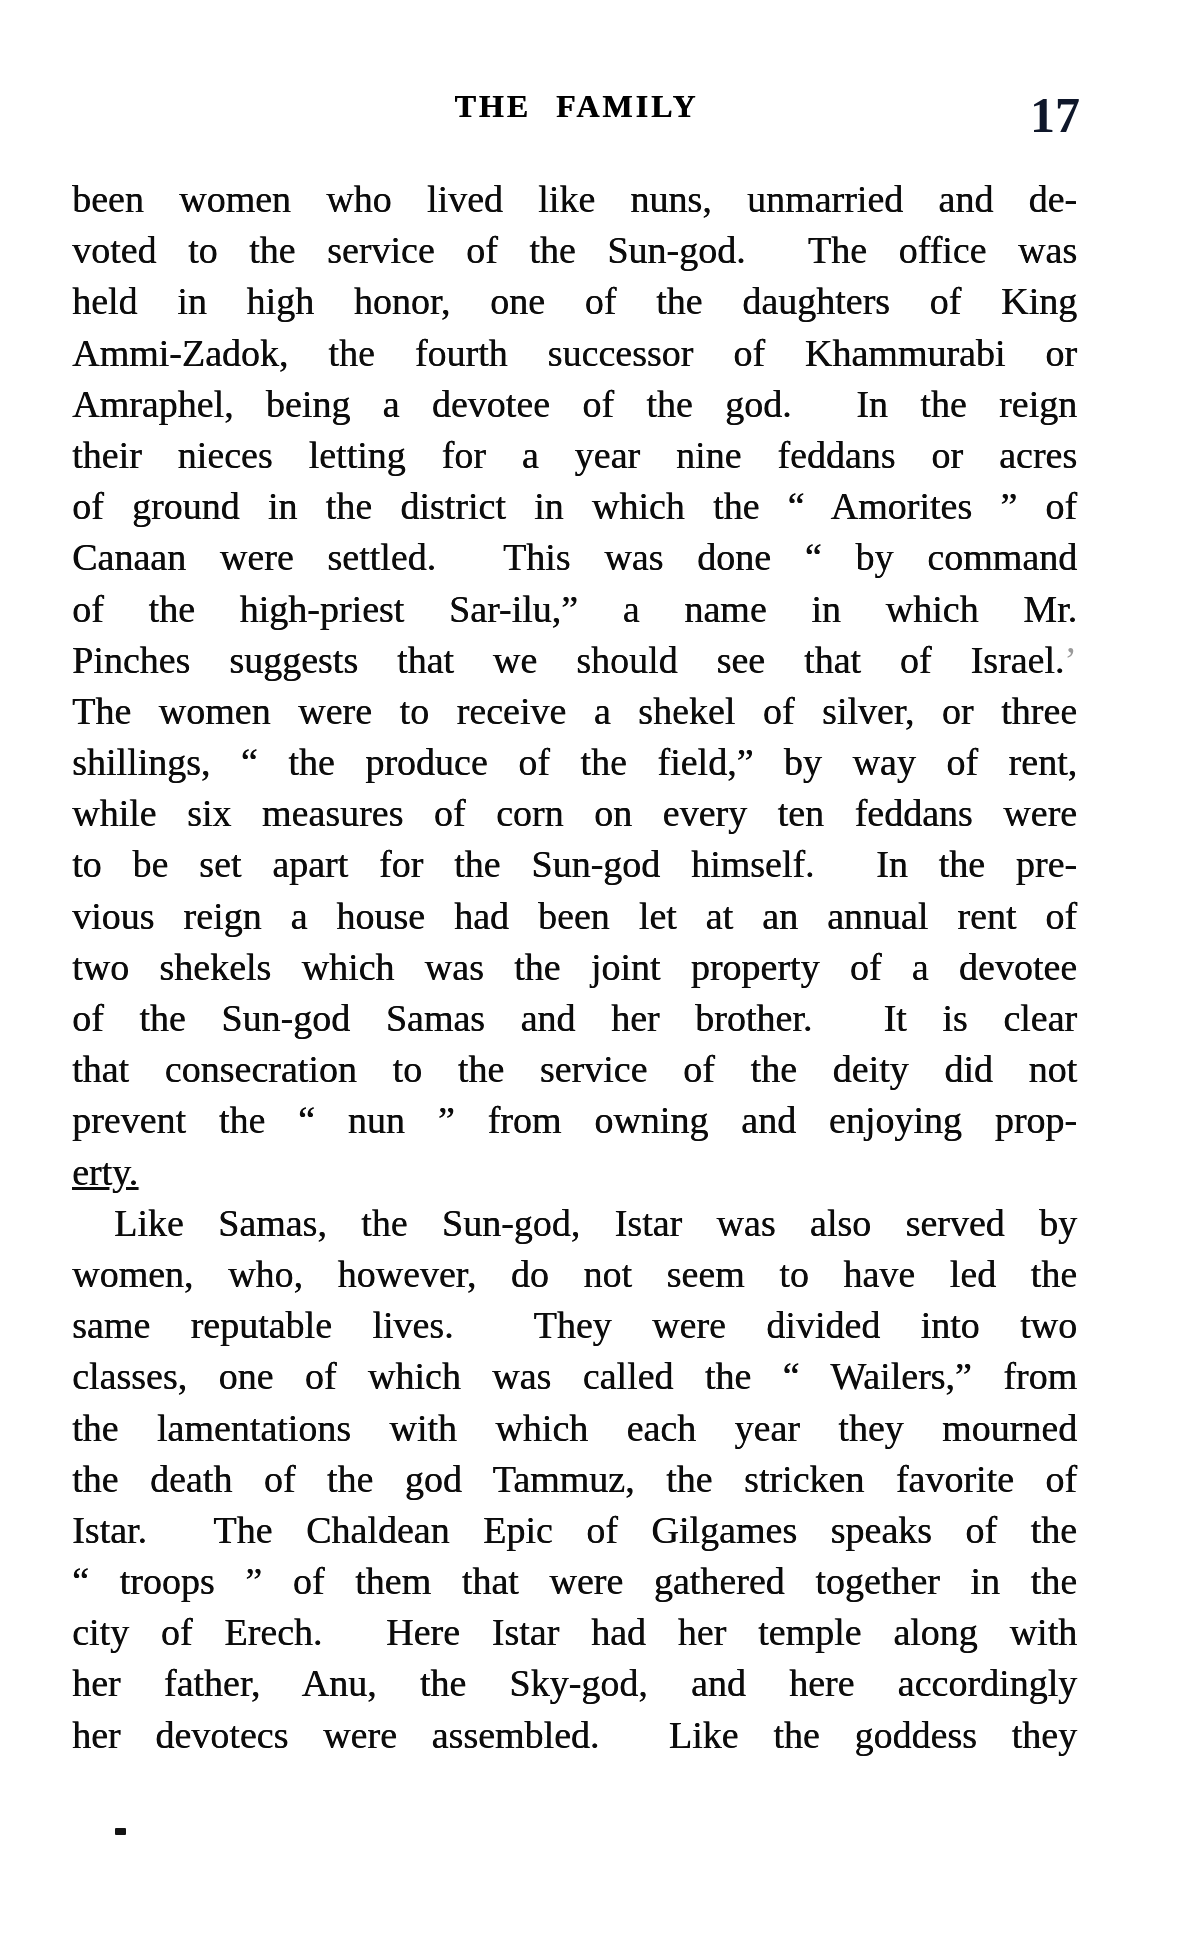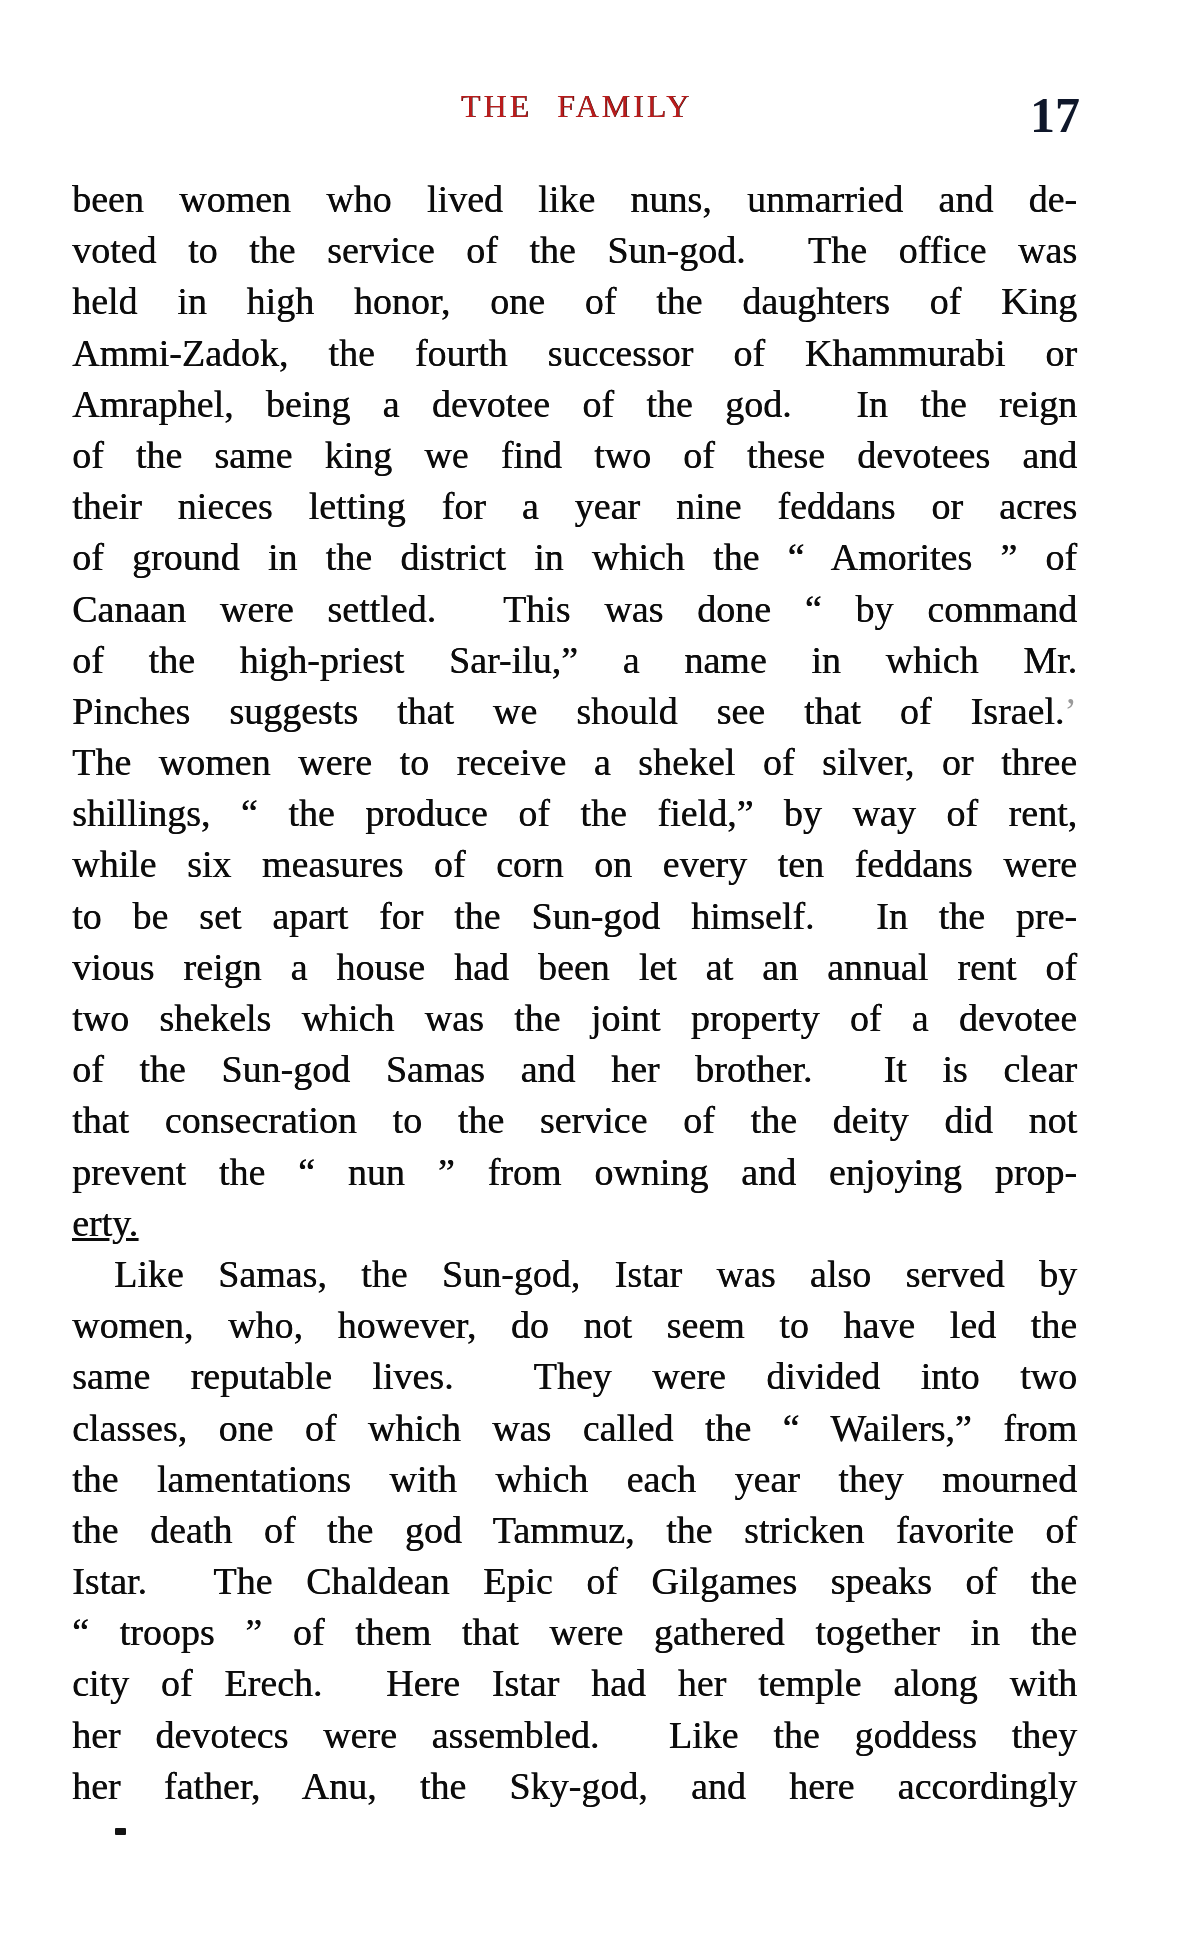--- a/index.html
+++ b/index.html
@@ -16,24 +16,24 @@
     font-family: "Liberation Serif", "DejaVu Serif", serif;
     color: #0c0c0c;
   }
   .running-head {
     position: absolute;
     top: 88px;
     left: 0;
     width: 1153px;
     text-align: center;
     font-size: 32px;
-    font-weight: normal;
+    font-weight: bold;
     letter-spacing: 3px;
     word-spacing: 14px;
-    color: #b91c1c;
+    color: #000000;
     text-shadow: 0.4px 0 0 #0c0c0c;
   }
   .page-number {
     position: absolute;
     top: 86px;
     left: 1030px;
     font-size: 50px;
     font-weight: bold;
     color: #0f172a;
   }
@@ -81,21 +81,20 @@
 
 <div id="page">
   <div class="running-head">THE FAMILY</div>
   <div class="page-number">17</div>
   <div class="body-text">
       <div class="line"><span>been women who lived like nuns, unmarried and de-</span></div>
       <div class="line"><span>voted to the service of the Sun-god.  The office was</span></div>
       <div class="line"><span>held in high honor, one of the daughters of King</span></div>
       <div class="line"><span>Ammi-Zadok, the fourth successor of Khammurabi or</span></div>
       <div class="line"><span>Amraphel, </span><span class="b">being a devotee of the god.</span><span>  In the reign</span></div>
-      <div class="line"><span>of the </span><span class="b">same king</span><span> we find two of these devotees and</span></div>
       <div class="line"><span class="b">their nieces</span><span> letting for a year nine feddans or acres</span></div>
       <div class="line"><span class="b">of ground</span><span> in the district in which the “ Amorites ” of</span></div>
       <div class="line"><span class="b">Canaan were</span><span> settled.  This was done “ by command</span></div>
       <div class="line"><span class="b">of the</span><span> high-priest Sar-ilu,” a name in which Mr.</span></div>
       <div class="line"><span class="b">Pinches</span><span> suggests that we should see that of Israel.</span><span class="l">’</span></div>
       <div class="line"><span>The women were to receive a shekel of silver, or three</span></div>
       <div class="line"><span>shillings, “ the produce of the field,” by way of rent,</span></div>
       <div class="line"><span>while six measures of corn on every ten feddans were</span></div>
       <div class="line"><span>to be set apart for the Sun-god himself.  In the pre-</span></div>
       <div class="line"><span>vious reign a house had been let at an annual rent of</span></div>
@@ -106,17 +105,17 @@
       <div class="line para-end"><span>erty.</span></div>
       <div class="line indent"><span>Like Samas, the Sun-god, Istar was also served by</span></div>
       <div class="line"><span>women, who, however, do not seem to have led the</span></div>
       <div class="line"><span>same reputable lives.  They were divided into two</span></div>
       <div class="line"><span>classes, one of which was called the “ Wailers,” from</span></div>
       <div class="line"><span>the lamentations with which each year they mourned</span></div>
       <div class="line"><span>the death of the god Tammuz, the stricken favorite of</span></div>
       <div class="line"><span>Istar.  The Chaldean Epic of Gilgames speaks of the</span></div>
       <div class="line"><span class="b">“ troops ”</span><span> of them that were gathered together in the</span></div>
       <div class="line"><span class="b">city</span><span> of Erech.  Here Istar had her temple along with</span></div>
+      <div class="line"><span class="b">her</span><span> father, Anu, the Sky-god, and here accordingly</span></div>
       <div class="line"><span class="b">her</span><span> devotecs were assembled.  Like the goddess they</span></div>
-      <div class="line"><span class="b">her</span><span> father, Anu, the Sky-god, and here accordingly</span></div>
     </div>
   <div class="speck"></div>
 </div>
 
 </body></html>

